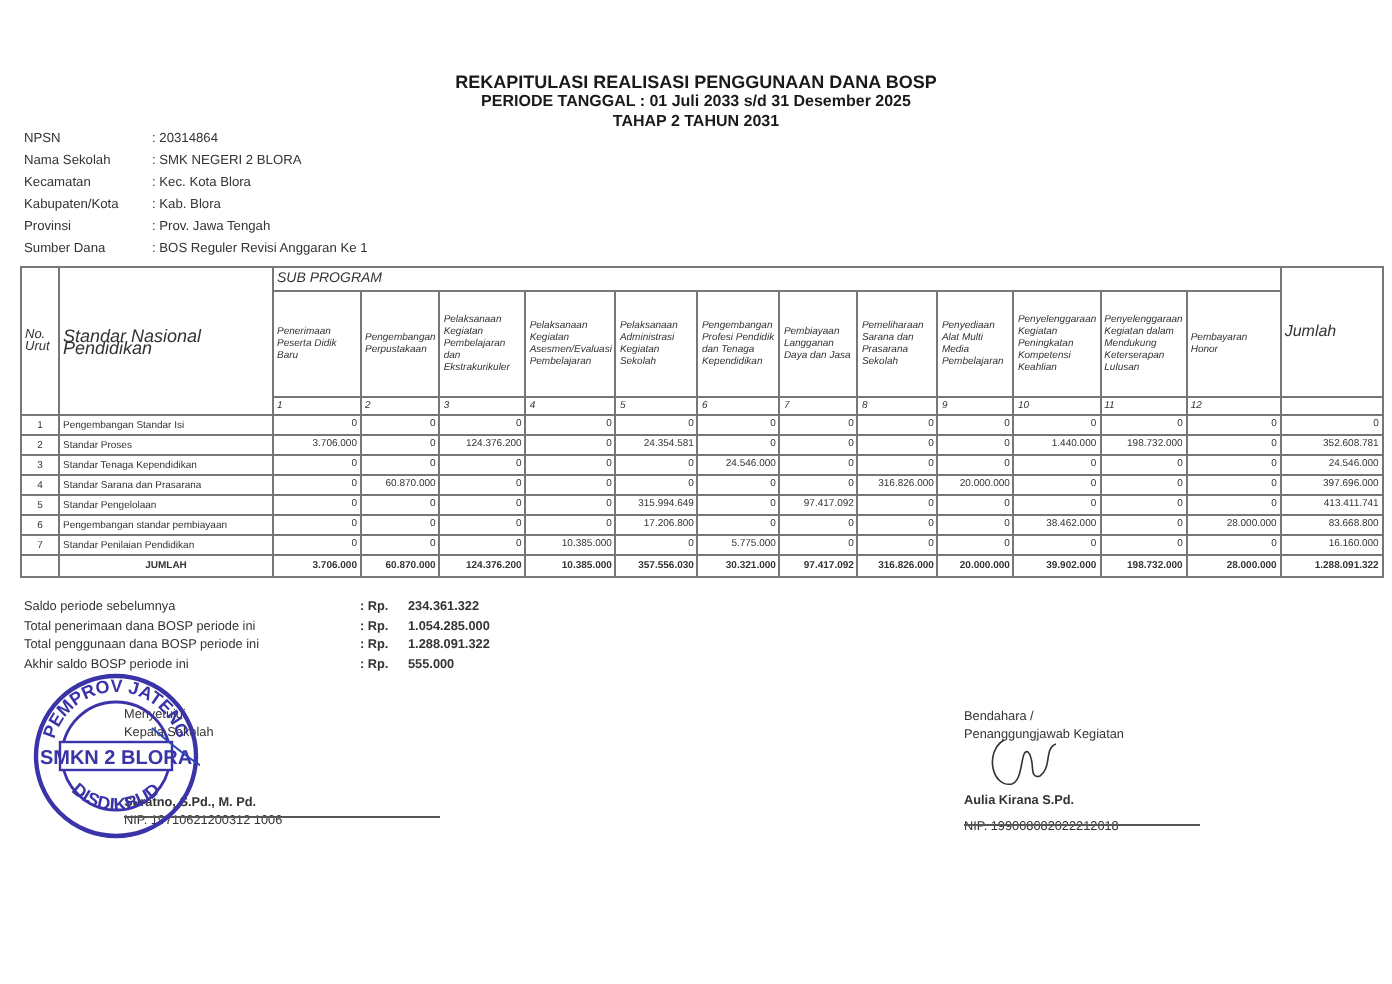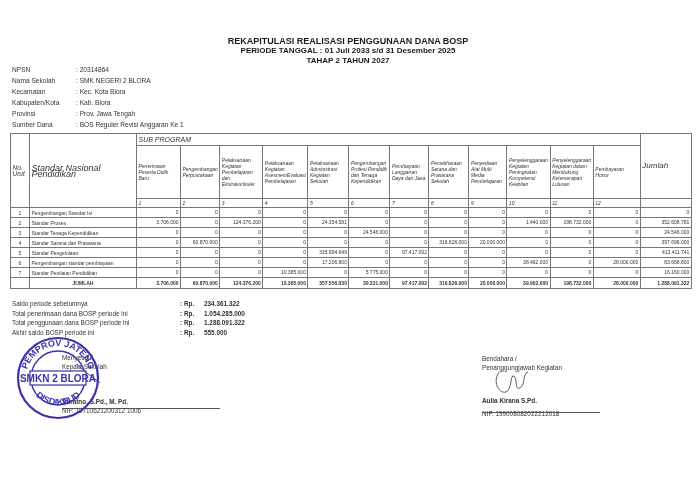--- a/index.html
+++ b/index.html
@@ -36,21 +36,21 @@
   .sig-right div { height: 9px; line-height: 9px; }
   .name { font-weight: bold; }
   .line { position: absolute; height: 0.8px; background: #555; }
   .stamp { position: absolute; left: 16px; top: 336px; width: 84px; height: 84px; }
 </style>
 </head>
 <body>
 
 <div class="title t1">REKAPITULASI REALISASI PENGGUNAAN DANA BOSP</div>
 <div class="title t2">PERIODE TANGGAL : 01 Juli 2033 s/d 31 Desember 2025</div>
-<div class="title t3">TAHAP 2 TAHUN 2027</div>
+<div class="title t3">TAHAP 2 TAHUN 2031</div>
 
 <div class="info">
   <div class="row">
       <span class="lbl">NPSN</span>
       <span class="val">: 20314864</span>
     </div>
   <div class="row">
       <span class="lbl">Nama Sekolah</span>
       <span class="val">: SMK NEGERI 2 BLORA</span>
     </div>

